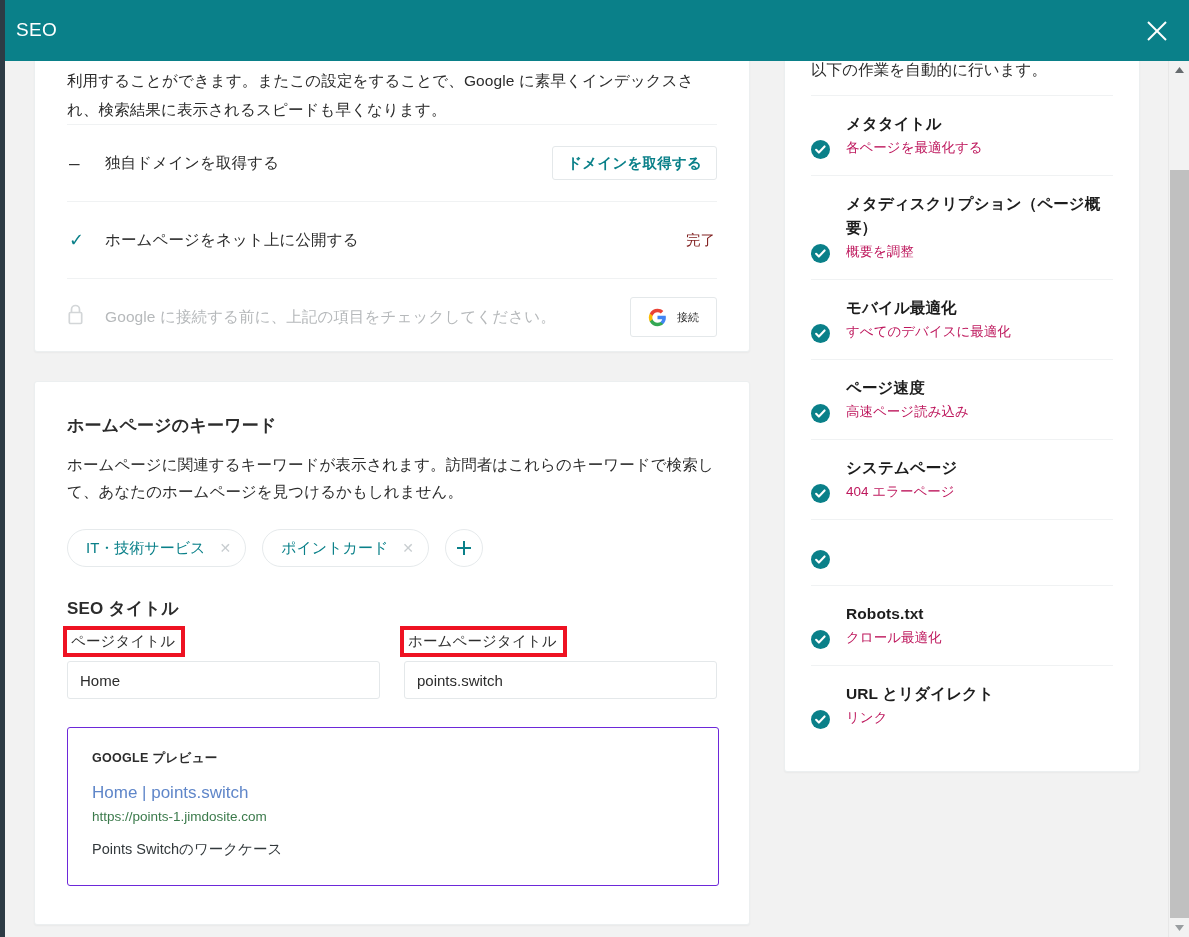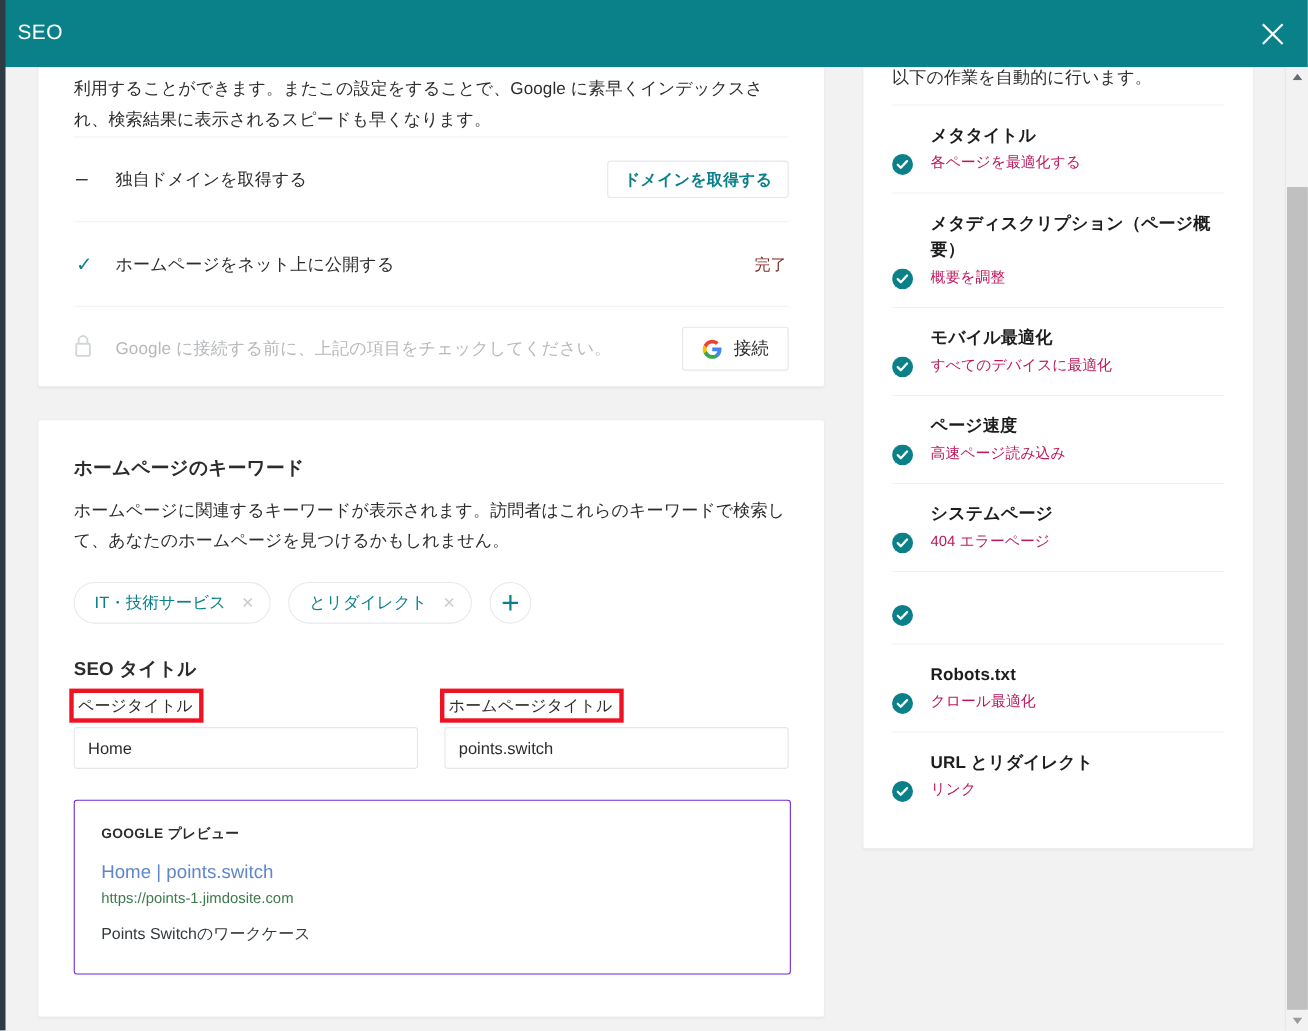--- a/index.html
+++ b/index.html
@@ -151,21 +151,21 @@
     display: inline-flex;
     align-items: center;
     justify-content: center;
     gap: 10px;
     height: 40px;
     padding: 16px 17px;
     border: 1px solid #e4e8ea;
     border-radius: 3px;
     background: #ffffff;
     color: #2c2c2c;
-    font-size: 16px;
+    font-size: 11px;
     cursor: pointer;
     font-family: inherit;
   }
 
   
   .card-main {
     margin-top: 29px;
     padding: 32px 32px 38px 32px;
   }
   .kw-heading {
@@ -429,21 +429,21 @@
 
         <h3 class="kw-heading">ホームページのキーワード</h3>
         <p class="kw-desc">ホームページに関連するキーワードが表示されます。訪問者はこれらのキーワードで検索して、あなたのホームページを見つけるかもしれません。</p>
 
         <div class="chips">
           <div class="chip">
             <span>IT・技術サービス</span>
             <span class="chip-x">✕</span>
           </div>
           <div class="chip">
-            <span>とリダイレクト</span>
+            <span>ポイントカード</span>
             <span class="chip-x">✕</span>
           </div>
           <button class="chip-add">
             <svg width="18" height="18" viewBox="0 0 18 18">
               <line x1="9" y1="2" x2="9" y2="16" stroke="#0a8089" stroke-width="2"></line>
               <line x1="2" y1="9" x2="16" y2="9" stroke="#0a8089" stroke-width="2"></line>
             </svg>
           </button>
         </div>
 

